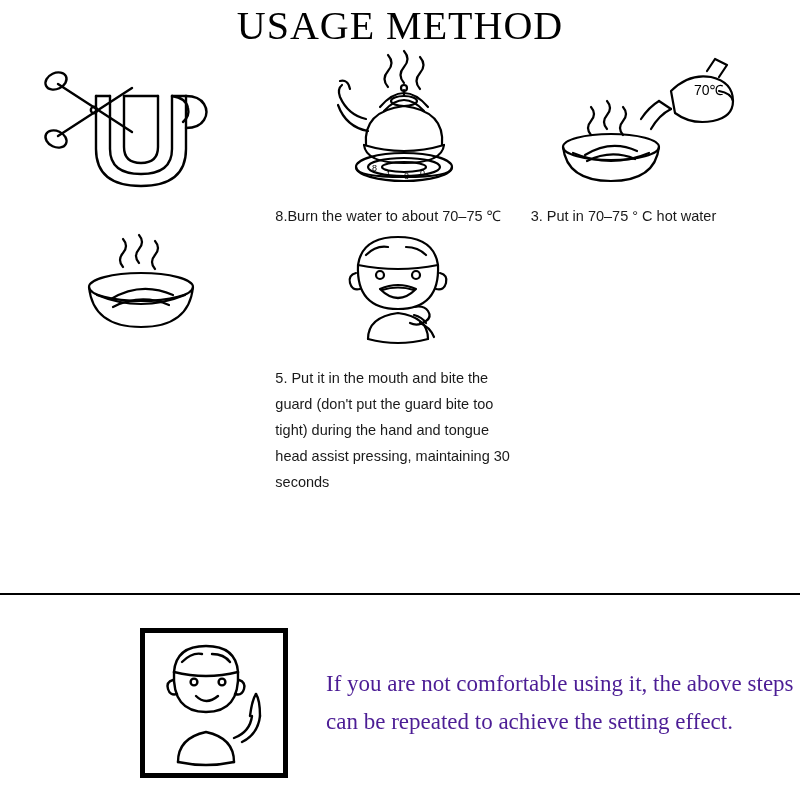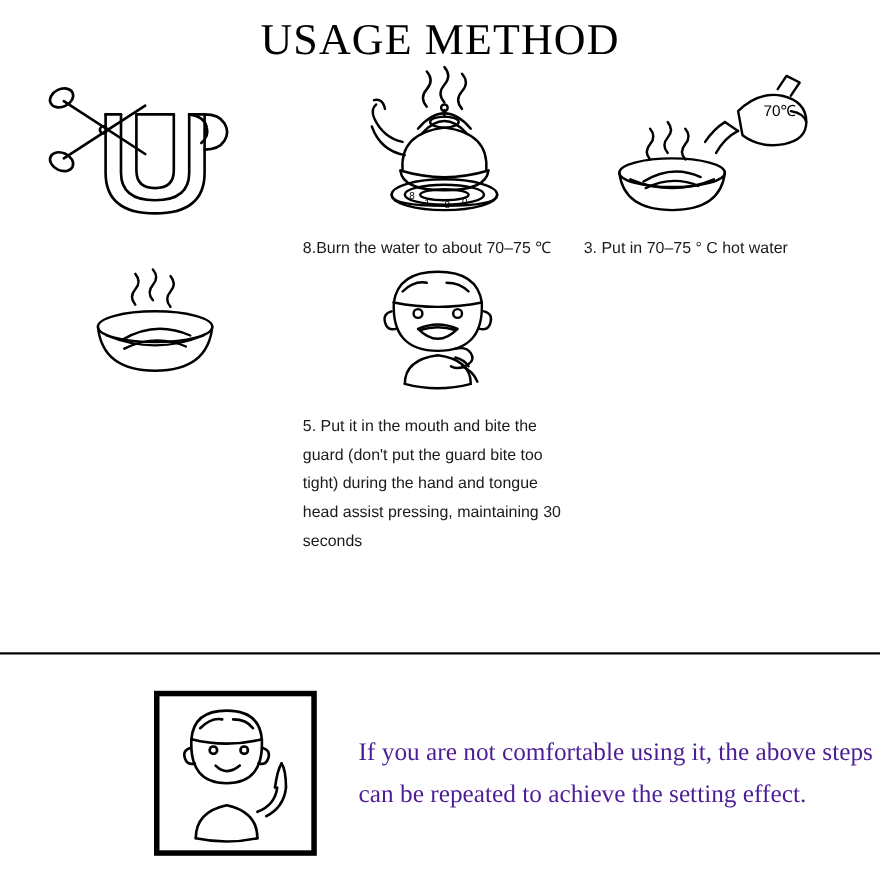--- a/index.html
+++ b/index.html
@@ -19,37 +19,37 @@
     width: 800px;
     height: 800px;
     position: relative;
     box-sizing: border-box;
   }
   .title {
     text-align: center;
     font-family: "Liberation Serif", serif;
     font-size: 40px;
     letter-spacing: 1px;
-    padding-top: 12px;
+    padding-top: 2px;
     font-weight: normal;
     margin: 0;
   }
   .grid {
     display: grid;
     grid-template-columns: 1fr 1fr 1fr;
     padding: 0 26px;
     box-sizing: border-box;
   }
   .cell {
     position: relative;
   }
   .art {
     height: 150px;
     display: flex;
-    align-items: center;
+    align-items: flex-end;
     justify-content: center;
   }
   .art.small {
     height: 130px;
   }
   .caption {
     font-size: 14.5px;
     line-height: 26px;
     color: #1a1a1a;
     padding-right: 10px;

